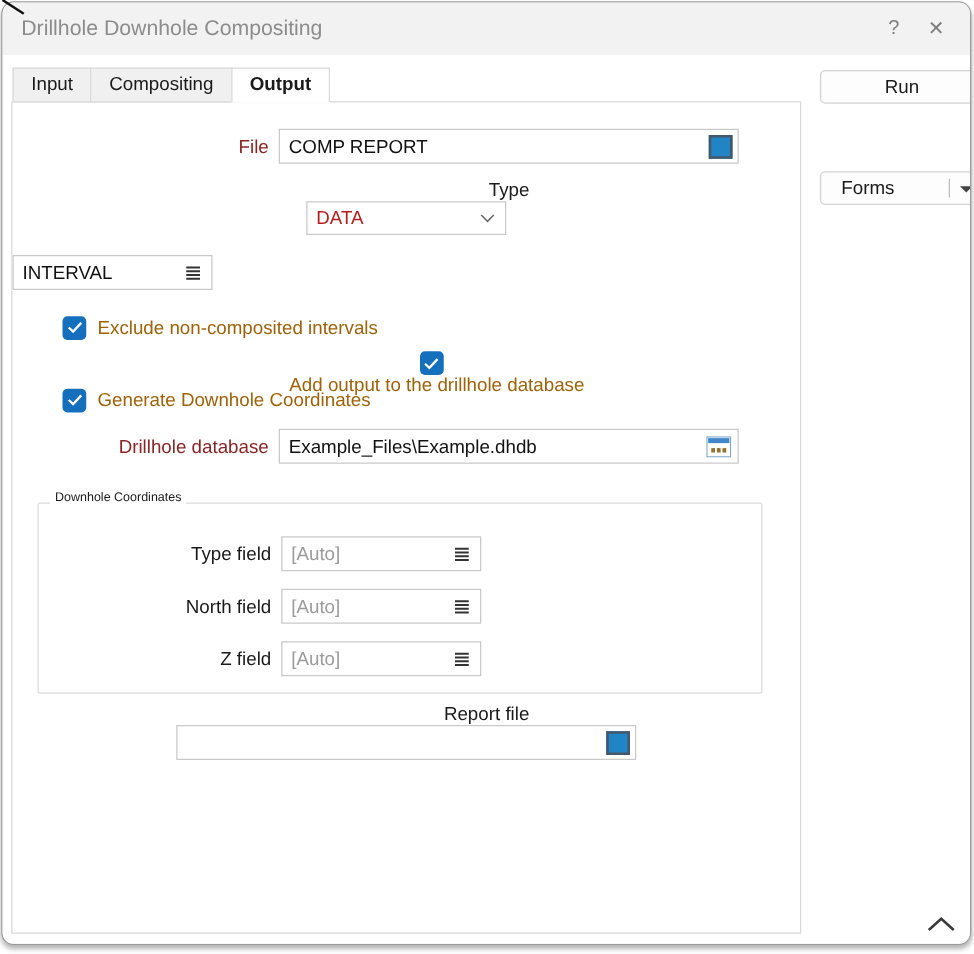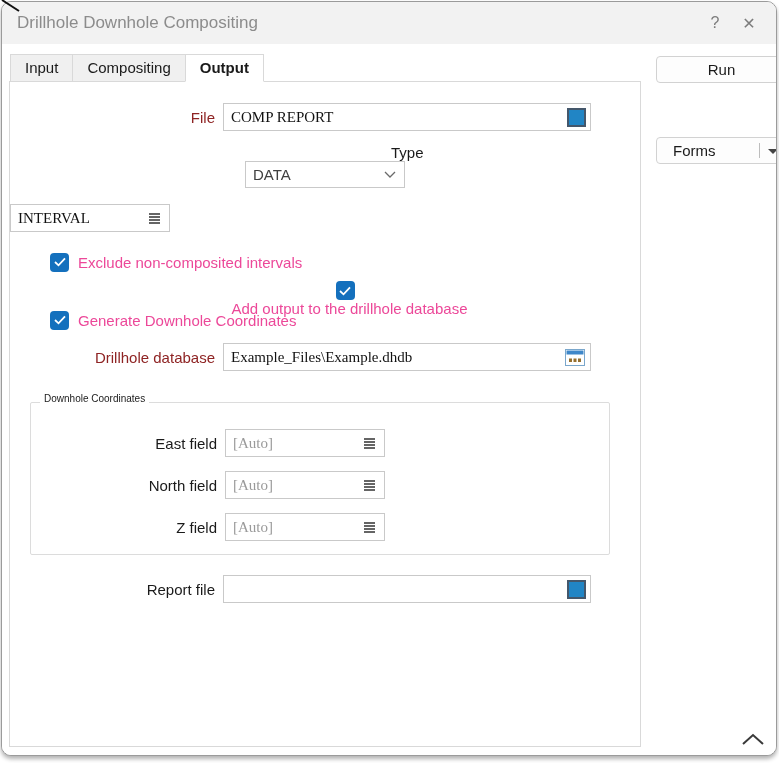--- a/index.html
+++ b/index.html
@@ -31,39 +31,39 @@
            border:1px solid #d9d9d9; background:#fff; z-index:2; }
 
   .row { display:flex; align-items:center; }
   .lbl { width:213px; text-align:right; padding-right:8px; font-size:15px; color:#1a1a1a;
          flex:0 0 auto; }
   .lbl.red { color:#8e2323; }
 
   .field { display:flex; align-items:center; border:1px solid #c9c9c9; background:#fff;
            height:28px; }
   .field input { border:none; outline:none; flex:1; min-width:0; font-size:15px;
-                 padding:0 7px; font-family:Liberation Serif, serif; color:#111;
+                 padding:0 7px; font-family:Liberation Sans, sans-serif; color:#111;
                  background:transparent; }
   .field input.auto-val { color:#9a9a9a; }
   .w-wide { width:368px; }
   .w-narrow { width:160px; }
 
   .sq-btn { width:19px; height:19px; background:#2185c5; border:2px solid #44576b;
             margin-right:4px; flex:0 0 auto; }
   .icon-pad { margin-right:8px; flex:0 0 auto; display:flex; align-items:center; }
 
   .combo { display:flex; align-items:center; border:1px solid #c9c9c9; height:27px;
            width:160px; background:#fff; }
-  .combo .combo-val { flex:1; font-size:15px; padding:0 7px; color:#404040; }
+  .combo .combo-val { flex:1; font-size:15px; padding:0 7px; color:#b91c1c; }
 
   
   .chk-row { display:flex; align-items:center; margin-left:40px; height:20px; }
   .chk-box { width:19px; height:19px; border-radius:4px; background:#1470bd;
              display:flex; align-items:center; justify-content:center; flex:0 0 auto; }
-  .chk-lbl { margin-left:9px; font-size:15px; color:#ec4899; }
+  .chk-lbl { margin-left:9px; font-size:15px; color:#a16207; }
 
   
   .groupbox { position:relative; margin-left:20px; width:580px; height:153px;
               border:1px solid #dcdcdc; border-radius:2px; }
   .groupbox .legend { position:absolute; top:-10px; left:9px; background:#fff;
                       padding:0 4px; font-size:10px; color:#1a1a1a; }
   .groupbox .lbl { width:194px; }
 
   
   .action-btn { position:absolute; left:654px; width:131px; height:27px;
@@ -173,21 +173,21 @@
               <rect x="13" y="9.5" width="3" height="3.5" fill="#96702f"></rect>
             </svg>
           </span>
         </div>
       </div>
 
       <div class="groupbox" style="margin-top:31px;">
         <span class="legend">Downhole Coordinates</span>
 
         <div class="row" style="margin-top:26px;">
-          <div class="lbl">East field</div>
+          <div class="lbl">Type field</div>
           <div class="field w-narrow">
             <input type="text" class="auto-val" value="[Auto]" style="">
             <span class="icon-pad">
               <svg width="13" height="13" viewBox="0 0 13 13">
                   <path d="M1 2h11M1 5h11M1 8h11M1 11h11" stroke="#333" stroke-width="1.5"></path>
                 </svg>
             </span>
           </div>
         </div>
 
@@ -209,21 +209,21 @@
             <input type="text" class="auto-val" value="[Auto]" style="">
             <span class="icon-pad">
               <svg width="13" height="13" viewBox="0 0 13 13">
                   <path d="M1 2h11M1 5h11M1 8h11M1 11h11" stroke="#333" stroke-width="1.5"></path>
                 </svg>
             </span>
           </div>
         </div>
       </div>
 
-      <div class="row" style="margin-top:20px;">
+      <div class="row" style="margin-top:8px;flex-direction:column;">
         <div class="lbl">Report file</div>
         <div class="field w-wide">
           <input type="text" value="" style="">
           <div class="sq-btn"></div>
         </div>
       </div>
 
     </div>
 
     <div class="action-btn" style="top:12px;">Run</div>

